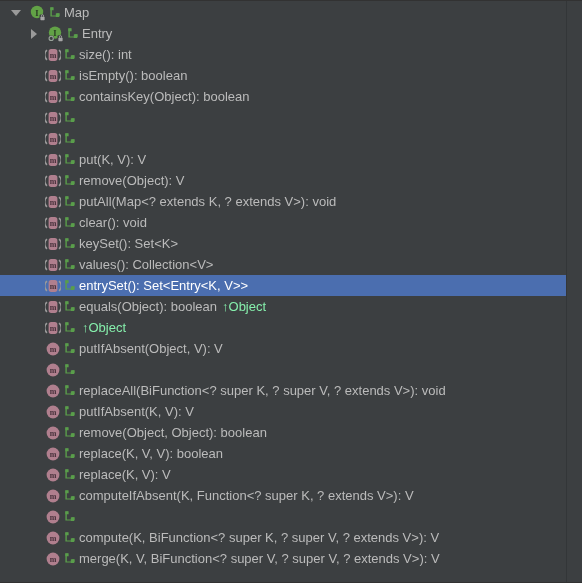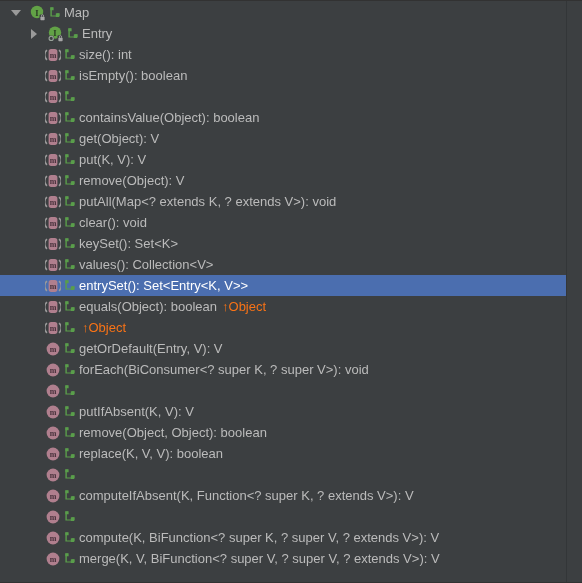--- a/index.html
+++ b/index.html
@@ -114,21 +114,21 @@
   .gap4 { flex: 0 0 auto; width: 3px; }
   .gap6 { flex: 0 0 auto; width: 5px; }
 
   .label {
     flex: 0 0 auto;
     padding-left: 2px;
     font-size: 13px;
     letter-spacing: 0px;
   }
   .label .dim {
-    color: #f97316;
+    color: #86efac;
   }
 </style>
 </head>
 <body>
 
 <div id="tree-panel">
   <div id="tree-rows">
       <div class="tree-row">
         <span class="indent lvl0"></span>
         <span class="toggle">
@@ -232,60 +232,59 @@
           </svg>
         </span>
         <span class="gap4"></span>
         <span class="icon-wrap" style="width: 13px;">
           <svg width="13" height="13" viewBox="0 0 13 13">
             <path d="M1.2 1.2 h3.4 v3.0 h-1.8 v5.2 h4.0 v-1.8 h3.4 v3.4 h-3.4 v-0.6 h-5.4 v-6.2 h-0.2 z" fill="#5a9e4b"></path>
             <rect x="1.6" y="1.6" width="2.4" height="2.2" fill="#5a9e4b"></rect>
             <rect x="7.4" y="7.2" width="3.2" height="3.0" fill="#5a9e4b"></rect>
           </svg>
         </span>
-      </div>
-      <div class="tree-row">
-        <span class="indent lvl2"></span>
-        <span class="icon-wrap">
-          <svg width="16" height="16" viewBox="0 0 16 16">
-            <path d="M2.0 3.2 A6.2 6.2 0 0 0 2.0 12.8" fill="none" stroke="#9a9a9a" stroke-width="1.5"></path>
-            <path d="M14.0 3.2 A6.2 6.2 0 0 1 14.0 12.8" fill="none" stroke="#9a9a9a" stroke-width="1.5"></path>
-            <rect x="3.6" y="2.1" width="8.8" height="11.8" rx="2.6" fill="#b07f8e"></rect>
-            <text x="8" y="11.2" font-family="Liberation Serif, serif" font-size="8" font-weight="bold" fill="#46303a" text-anchor="middle">m</text>
-          </svg>
-        </span>
-        <span class="gap4"></span>
-        <span class="icon-wrap" style="width: 13px;">
-          <svg width="13" height="13" viewBox="0 0 13 13">
-            <path d="M1.2 1.2 h3.4 v3.0 h-1.8 v5.2 h4.0 v-1.8 h3.4 v3.4 h-3.4 v-0.6 h-5.4 v-6.2 h-0.2 z" fill="#5a9e4b"></path>
-            <rect x="1.6" y="1.6" width="2.4" height="2.2" fill="#5a9e4b"></rect>
-            <rect x="7.4" y="7.2" width="3.2" height="3.0" fill="#5a9e4b"></rect>
-          </svg>
-        </span>
-        <span class="label">containsValue(Object): boolean</span>
-      </div>
-      <div class="tree-row">
-        <span class="indent lvl2"></span>
-        <span class="icon-wrap">
-          <svg width="16" height="16" viewBox="0 0 16 16">
-            <path d="M2.0 3.2 A6.2 6.2 0 0 0 2.0 12.8" fill="none" stroke="#9a9a9a" stroke-width="1.5"></path>
-            <path d="M14.0 3.2 A6.2 6.2 0 0 1 14.0 12.8" fill="none" stroke="#9a9a9a" stroke-width="1.5"></path>
-            <rect x="3.6" y="2.1" width="8.8" height="11.8" rx="2.6" fill="#b07f8e"></rect>
-            <text x="8" y="11.2" font-family="Liberation Serif, serif" font-size="8" font-weight="bold" fill="#46303a" text-anchor="middle">m</text>
-          </svg>
-        </span>
-        <span class="gap4"></span>
-        <span class="icon-wrap" style="width: 13px;">
-          <svg width="13" height="13" viewBox="0 0 13 13">
-            <path d="M1.2 1.2 h3.4 v3.0 h-1.8 v5.2 h4.0 v-1.8 h3.4 v3.4 h-3.4 v-0.6 h-5.4 v-6.2 h-0.2 z" fill="#5a9e4b"></path>
-            <rect x="1.6" y="1.6" width="2.4" height="2.2" fill="#5a9e4b"></rect>
-            <rect x="7.4" y="7.2" width="3.2" height="3.0" fill="#5a9e4b"></rect>
-          </svg>
-        </span>
-        <span class="label">get(Object): V</span>
+        <span class="label">containsKey(Object): boolean</span>
+      </div>
+      <div class="tree-row">
+        <span class="indent lvl2"></span>
+        <span class="icon-wrap">
+          <svg width="16" height="16" viewBox="0 0 16 16">
+            <path d="M2.0 3.2 A6.2 6.2 0 0 0 2.0 12.8" fill="none" stroke="#9a9a9a" stroke-width="1.5"></path>
+            <path d="M14.0 3.2 A6.2 6.2 0 0 1 14.0 12.8" fill="none" stroke="#9a9a9a" stroke-width="1.5"></path>
+            <rect x="3.6" y="2.1" width="8.8" height="11.8" rx="2.6" fill="#b07f8e"></rect>
+            <text x="8" y="11.2" font-family="Liberation Serif, serif" font-size="8" font-weight="bold" fill="#46303a" text-anchor="middle">m</text>
+          </svg>
+        </span>
+        <span class="gap4"></span>
+        <span class="icon-wrap" style="width: 13px;">
+          <svg width="13" height="13" viewBox="0 0 13 13">
+            <path d="M1.2 1.2 h3.4 v3.0 h-1.8 v5.2 h4.0 v-1.8 h3.4 v3.4 h-3.4 v-0.6 h-5.4 v-6.2 h-0.2 z" fill="#5a9e4b"></path>
+            <rect x="1.6" y="1.6" width="2.4" height="2.2" fill="#5a9e4b"></rect>
+            <rect x="7.4" y="7.2" width="3.2" height="3.0" fill="#5a9e4b"></rect>
+          </svg>
+        </span>
+      </div>
+      <div class="tree-row">
+        <span class="indent lvl2"></span>
+        <span class="icon-wrap">
+          <svg width="16" height="16" viewBox="0 0 16 16">
+            <path d="M2.0 3.2 A6.2 6.2 0 0 0 2.0 12.8" fill="none" stroke="#9a9a9a" stroke-width="1.5"></path>
+            <path d="M14.0 3.2 A6.2 6.2 0 0 1 14.0 12.8" fill="none" stroke="#9a9a9a" stroke-width="1.5"></path>
+            <rect x="3.6" y="2.1" width="8.8" height="11.8" rx="2.6" fill="#b07f8e"></rect>
+            <text x="8" y="11.2" font-family="Liberation Serif, serif" font-size="8" font-weight="bold" fill="#46303a" text-anchor="middle">m</text>
+          </svg>
+        </span>
+        <span class="gap4"></span>
+        <span class="icon-wrap" style="width: 13px;">
+          <svg width="13" height="13" viewBox="0 0 13 13">
+            <path d="M1.2 1.2 h3.4 v3.0 h-1.8 v5.2 h4.0 v-1.8 h3.4 v3.4 h-3.4 v-0.6 h-5.4 v-6.2 h-0.2 z" fill="#5a9e4b"></path>
+            <rect x="1.6" y="1.6" width="2.4" height="2.2" fill="#5a9e4b"></rect>
+            <rect x="7.4" y="7.2" width="3.2" height="3.0" fill="#5a9e4b"></rect>
+          </svg>
+        </span>
       </div>
       <div class="tree-row">
         <span class="indent lvl2"></span>
         <span class="icon-wrap">
           <svg width="16" height="16" viewBox="0 0 16 16">
             <path d="M2.0 3.2 A6.2 6.2 0 0 0 2.0 12.8" fill="none" stroke="#9a9a9a" stroke-width="1.5"></path>
             <path d="M14.0 3.2 A6.2 6.2 0 0 1 14.0 12.8" fill="none" stroke="#9a9a9a" stroke-width="1.5"></path>
             <rect x="3.6" y="2.1" width="8.8" height="11.8" rx="2.6" fill="#b07f8e"></rect>
             <text x="8" y="11.2" font-family="Liberation Serif, serif" font-size="8" font-weight="bold" fill="#46303a" text-anchor="middle">m</text>
           </svg>
@@ -470,56 +469,56 @@
           </svg>
         </span>
         <span class="gap4"></span>
         <span class="icon-wrap" style="width: 13px;">
           <svg width="13" height="13" viewBox="0 0 13 13">
             <path d="M1.2 1.2 h3.4 v3.0 h-1.8 v5.2 h4.0 v-1.8 h3.4 v3.4 h-3.4 v-0.6 h-5.4 v-6.2 h-0.2 z" fill="#5a9e4b"></path>
             <rect x="1.6" y="1.6" width="2.4" height="2.2" fill="#5a9e4b"></rect>
             <rect x="7.4" y="7.2" width="3.2" height="3.0" fill="#5a9e4b"></rect>
           </svg>
         </span>
-        <span class="label">getOrDefault(Entry, V): V</span>
-      </div>
-      <div class="tree-row">
-        <span class="indent lvl2"></span>
-        <span class="icon-wrap">
-          <svg width="16" height="16" viewBox="0 0 16 16">
-            <circle cx="8" cy="8" r="6.4" fill="#b07f8e"></circle>
-            <text x="8" y="11.2" font-family="Liberation Serif, serif" font-size="8" font-weight="bold" fill="#46303a" text-anchor="middle">m</text>
-          </svg>
-        </span>
-        <span class="gap4"></span>
-        <span class="icon-wrap" style="width: 13px;">
-          <svg width="13" height="13" viewBox="0 0 13 13">
-            <path d="M1.2 1.2 h3.4 v3.0 h-1.8 v5.2 h4.0 v-1.8 h3.4 v3.4 h-3.4 v-0.6 h-5.4 v-6.2 h-0.2 z" fill="#5a9e4b"></path>
-            <rect x="1.6" y="1.6" width="2.4" height="2.2" fill="#5a9e4b"></rect>
-            <rect x="7.4" y="7.2" width="3.2" height="3.0" fill="#5a9e4b"></rect>
-          </svg>
-        </span>
-        <span class="label">forEach(BiConsumer&lt;? super K, ? super V&gt;): void</span>
-      </div>
-      <div class="tree-row">
-        <span class="indent lvl2"></span>
-        <span class="icon-wrap">
-          <svg width="16" height="16" viewBox="0 0 16 16">
-            <circle cx="8" cy="8" r="6.4" fill="#b07f8e"></circle>
-            <text x="8" y="11.2" font-family="Liberation Serif, serif" font-size="8" font-weight="bold" fill="#46303a" text-anchor="middle">m</text>
-          </svg>
-        </span>
-        <span class="gap4"></span>
-        <span class="icon-wrap" style="width: 13px;">
-          <svg width="13" height="13" viewBox="0 0 13 13">
-            <path d="M1.2 1.2 h3.4 v3.0 h-1.8 v5.2 h4.0 v-1.8 h3.4 v3.4 h-3.4 v-0.6 h-5.4 v-6.2 h-0.2 z" fill="#5a9e4b"></path>
-            <rect x="1.6" y="1.6" width="2.4" height="2.2" fill="#5a9e4b"></rect>
-            <rect x="7.4" y="7.2" width="3.2" height="3.0" fill="#5a9e4b"></rect>
-          </svg>
-        </span>
+        <span class="label">putIfAbsent(Object, V): V</span>
+      </div>
+      <div class="tree-row">
+        <span class="indent lvl2"></span>
+        <span class="icon-wrap">
+          <svg width="16" height="16" viewBox="0 0 16 16">
+            <circle cx="8" cy="8" r="6.4" fill="#b07f8e"></circle>
+            <text x="8" y="11.2" font-family="Liberation Serif, serif" font-size="8" font-weight="bold" fill="#46303a" text-anchor="middle">m</text>
+          </svg>
+        </span>
+        <span class="gap4"></span>
+        <span class="icon-wrap" style="width: 13px;">
+          <svg width="13" height="13" viewBox="0 0 13 13">
+            <path d="M1.2 1.2 h3.4 v3.0 h-1.8 v5.2 h4.0 v-1.8 h3.4 v3.4 h-3.4 v-0.6 h-5.4 v-6.2 h-0.2 z" fill="#5a9e4b"></path>
+            <rect x="1.6" y="1.6" width="2.4" height="2.2" fill="#5a9e4b"></rect>
+            <rect x="7.4" y="7.2" width="3.2" height="3.0" fill="#5a9e4b"></rect>
+          </svg>
+        </span>
+      </div>
+      <div class="tree-row">
+        <span class="indent lvl2"></span>
+        <span class="icon-wrap">
+          <svg width="16" height="16" viewBox="0 0 16 16">
+            <circle cx="8" cy="8" r="6.4" fill="#b07f8e"></circle>
+            <text x="8" y="11.2" font-family="Liberation Serif, serif" font-size="8" font-weight="bold" fill="#46303a" text-anchor="middle">m</text>
+          </svg>
+        </span>
+        <span class="gap4"></span>
+        <span class="icon-wrap" style="width: 13px;">
+          <svg width="13" height="13" viewBox="0 0 13 13">
+            <path d="M1.2 1.2 h3.4 v3.0 h-1.8 v5.2 h4.0 v-1.8 h3.4 v3.4 h-3.4 v-0.6 h-5.4 v-6.2 h-0.2 z" fill="#5a9e4b"></path>
+            <rect x="1.6" y="1.6" width="2.4" height="2.2" fill="#5a9e4b"></rect>
+            <rect x="7.4" y="7.2" width="3.2" height="3.0" fill="#5a9e4b"></rect>
+          </svg>
+        </span>
+        <span class="label">replaceAll(BiFunction&lt;? super K, ? super V, ? extends V&gt;): void</span>
       </div>
       <div class="tree-row">
         <span class="indent lvl2"></span>
         <span class="icon-wrap">
           <svg width="16" height="16" viewBox="0 0 16 16">
             <circle cx="8" cy="8" r="6.4" fill="#b07f8e"></circle>
             <text x="8" y="11.2" font-family="Liberation Serif, serif" font-size="8" font-weight="bold" fill="#46303a" text-anchor="middle">m</text>
           </svg>
         </span>
         <span class="gap4"></span>
@@ -577,20 +576,21 @@
           </svg>
         </span>
         <span class="gap4"></span>
         <span class="icon-wrap" style="width: 13px;">
           <svg width="13" height="13" viewBox="0 0 13 13">
             <path d="M1.2 1.2 h3.4 v3.0 h-1.8 v5.2 h4.0 v-1.8 h3.4 v3.4 h-3.4 v-0.6 h-5.4 v-6.2 h-0.2 z" fill="#5a9e4b"></path>
             <rect x="1.6" y="1.6" width="2.4" height="2.2" fill="#5a9e4b"></rect>
             <rect x="7.4" y="7.2" width="3.2" height="3.0" fill="#5a9e4b"></rect>
           </svg>
         </span>
+        <span class="label">replace(K, V): V</span>
       </div>
       <div class="tree-row">
         <span class="indent lvl2"></span>
         <span class="icon-wrap">
           <svg width="16" height="16" viewBox="0 0 16 16">
             <circle cx="8" cy="8" r="6.4" fill="#b07f8e"></circle>
             <text x="8" y="11.2" font-family="Liberation Serif, serif" font-size="8" font-weight="bold" fill="#46303a" text-anchor="middle">m</text>
           </svg>
         </span>
         <span class="gap4"></span>

